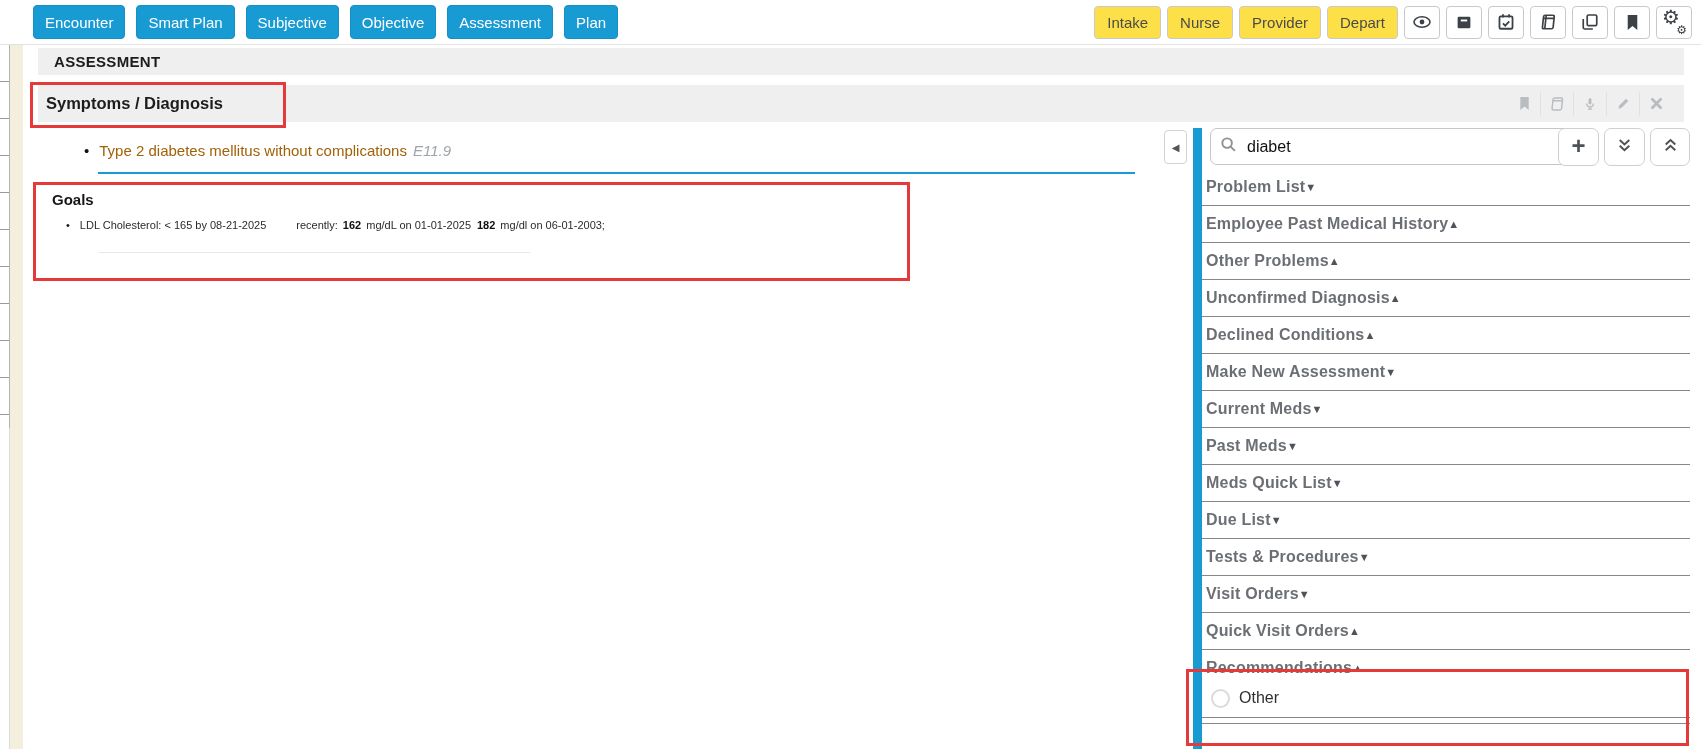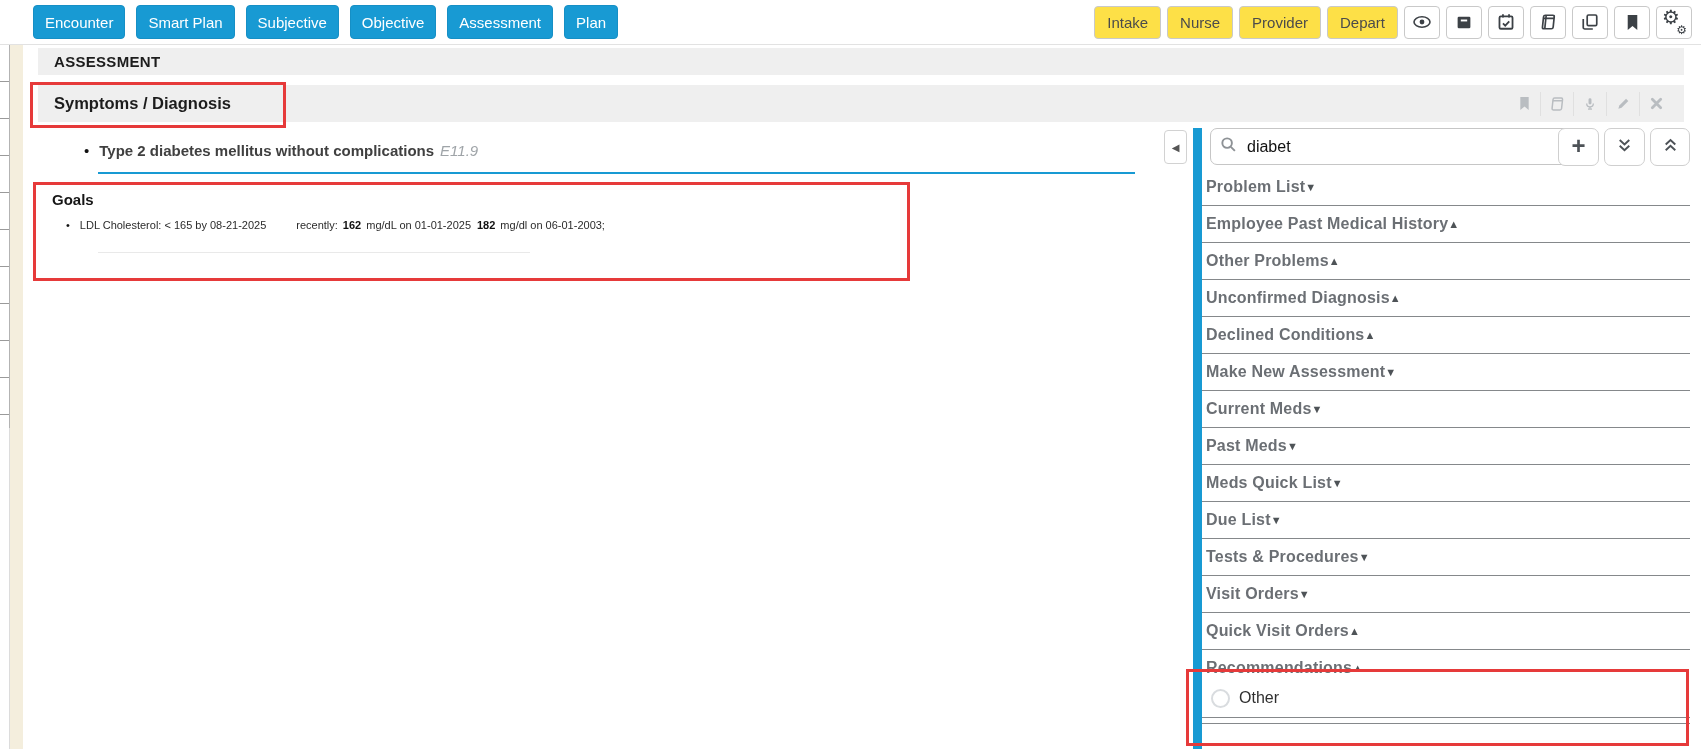--- a/index.html
+++ b/index.html
@@ -26,29 +26,29 @@
   
   .rail-ticks{position:absolute;left:0;top:45px;width:9px;height:383px;border-right:1px solid #b3b3b3;
     background:repeating-linear-gradient(to bottom,transparent 0 36px,#9a9a9a 36px 37px);}
   .rail-ticks-lower{position:absolute;left:0;top:428px;width:9px;bottom:0;border-right:1px solid #dcdcdc;}
   .beige-rail{position:absolute;left:10px;top:45px;width:13px;bottom:0;background:#f4eedd;}
   
   .assessment-bar{position:absolute;left:38px;top:48px;width:1646px;height:27px;background:#efefef;
     display:flex;align-items:center;padding-left:16px;box-sizing:border-box;
     font-weight:bold;font-size:15px;color:#1c1c1c;letter-spacing:.3px;}
   .symptoms-bar{position:absolute;left:38px;top:85px;width:1646px;height:37px;background:#efefef;
-    display:flex;align-items:center;justify-content:space-between;padding-left:16px;box-sizing:border-box;}
+    display:flex;align-items:center;justify-content:space-between;padding-left:8px;box-sizing:border-box;}
   .symptoms-title{font-weight:bold;font-size:16.5px;color:#1c1c1c;}
   .panel-icons{display:flex;height:100%;align-items:center;margin-right:12px;}
   .panel-icon{width:32px;height:24px;display:flex;align-items:center;justify-content:center;
     color:#b9bdc1;cursor:pointer;border-left:1px solid #e0e0e0;}
   .panel-icon:first-child{border-left:none;}
   .diag-row{position:absolute;left:84px;top:142px;font-size:15px;white-space:nowrap;}
   .diag-bullet{color:#111;margin-right:10px;font-size:15px;}
-  .diag-name{color:#404040;font-weight:bold;}
+  .diag-name{color:#a16207;font-weight:normal;}
   .diag-code{color:#9fa4a8;margin-left:6px;font-style:italic;}
   .diag-underline{position:absolute;left:98px;top:172px;width:1037px;height:2px;background:#189ad3;}
   .goals-heading{position:absolute;left:52px;top:191px;font-weight:bold;font-size:15px;color:#161616;}
   .goal-row{position:absolute;left:66px;top:219px;font-size:11px;color:#2b2b2b;white-space:nowrap;}
   .goal-bullet{margin-right:10px;color:#111;}
   .goal-prefix{margin-right:30px;}
   .goal-val{font-weight:bold;color:#111;margin:0 5px;}
   .goal-rest{margin-right:1px;}
   .goal-divider{position:absolute;left:98px;top:252px;width:432px;height:1px;background:#e9e9e9;}
   

